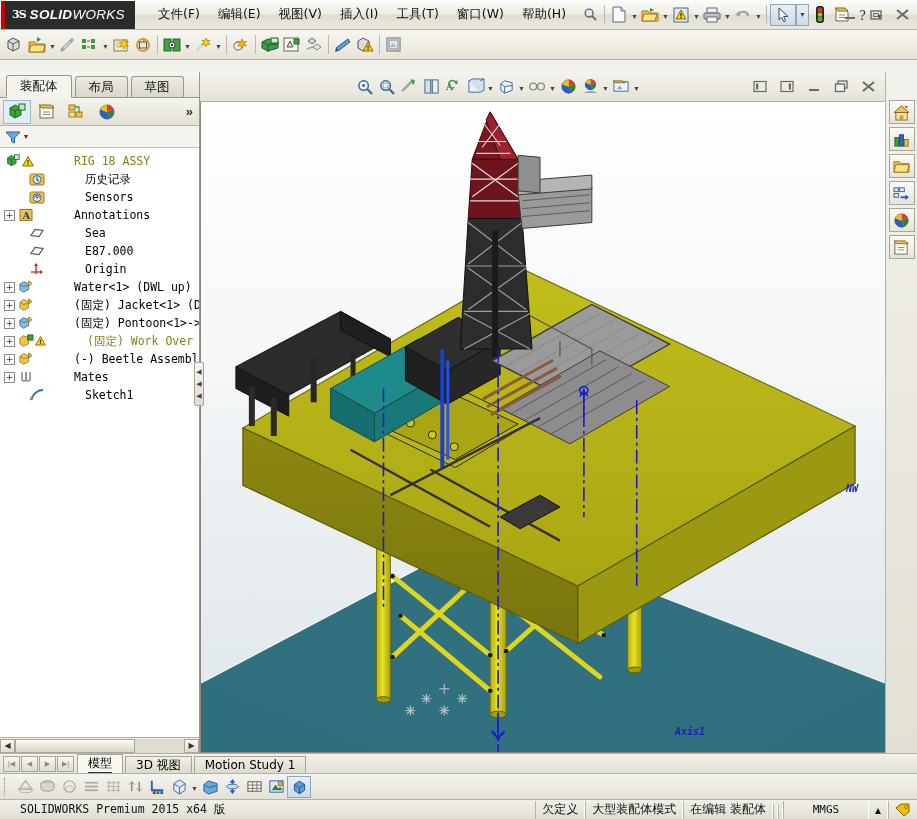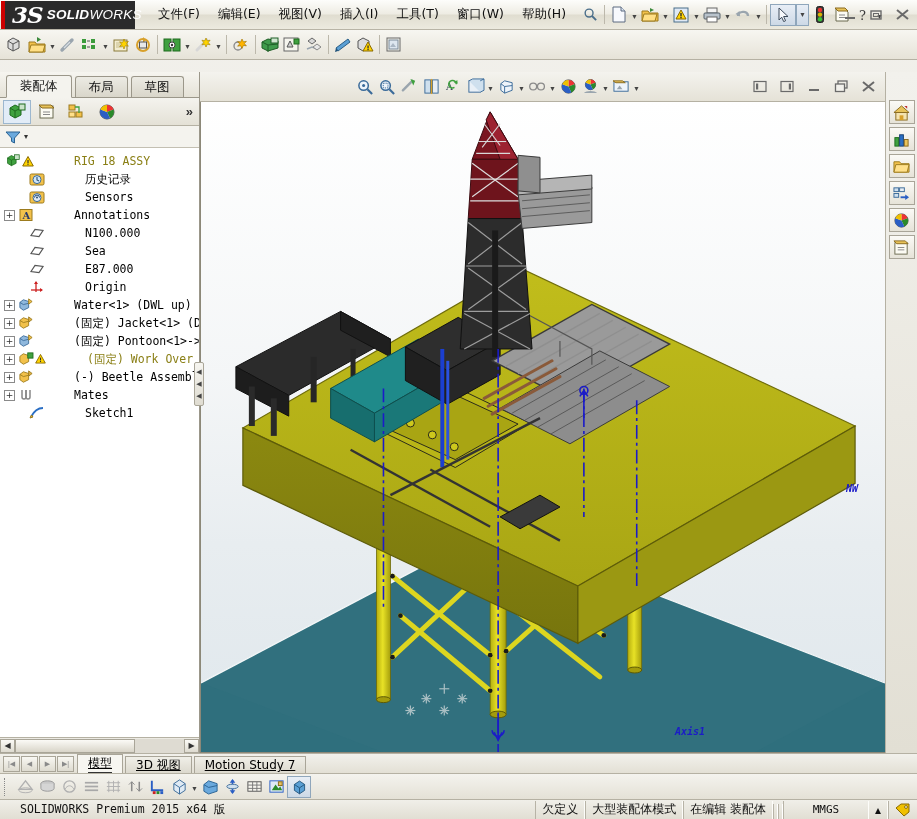--- a/index.html
+++ b/index.html
@@ -28,21 +28,21 @@
   }
   .sw-logo {
     width: 134px; height: 28px; margin: 0 0 0 1px;
     background: #2b2b2b;
     display: flex; align-items: center;
     border-left: 4px solid #cc0000;
     position: relative;
   }
   .sw-logo .ds {
     color: #fff; font-family: "DejaVu Serif", serif;
-    font-style: italic; font-weight: bold; font-size: 23px;
+    font-weight: bold; font-size: 11px;
     margin-left: 7px; letter-spacing: -1px;
   }
   .sw-logo .sw-word {
     color: #fff; font-size: 13.5px; font-weight: bold;
     font-style: italic; letter-spacing: 0.3px; margin-left: 4px;
   }
   .sw-logo .sw-word i { font-weight: normal; font-style: italic; }
   .menubar { display: flex; align-items: center; margin-left: 14px; }
   .menubar .mi {
     padding: 3px 9px; font-size: 12.5px; color: #101010;
@@ -201,21 +201,20 @@
   .navbtn {
     width: 17px; height: 16px; display: flex; align-items: center; justify-content: center;
     background: linear-gradient(#f8f7f2,#dedbd0); border: 1px solid #a9a598;
     font-size: 7px; color: #8a8a8a; margin-right: 1px;
   }
   .btab {
     height: 17px; padding: 0 10px; display: flex; align-items: center;
     font-size: 12px; font-family: "DejaVu Sans", sans-serif;
     border: 1px solid #a9a598; border-bottom: none; margin-right: 2px;
     background: linear-gradient(#f0efe8,#dcd9ce);
-    text-decoration: underline;
   }
   .btab.active { background: #f7f6f1; height: 19px; }
   .btab.active span { border-bottom: 1px solid #333; }
 
   .statustoolbar {
     height: 26px; flex: 0 0 26px; display: flex; align-items: center;
     background: linear-gradient(#f4f3ee,#e4e1d6);
     border-top: 1px solid #b5b1a3; padding-left: 4px;
   }
   .statusbar {
@@ -584,29 +583,20 @@
             <span class="expander">+</span>
             <span class="ico">
               <svg width="16" height="14" viewBox="0 0 16 14">
                   <rect x="2" y="1.5" width="12" height="11" fill="#f2c14b" stroke="#9c7b1e"></rect>
                   <text x="4.4" y="10.5" font-family="DejaVu Serif" font-size="10" font-weight="bold" fill="#2a3a6a">A</text>
                 </svg>
             </span>
             <span class="lbl">Annotations</span>
           </div>
 
-          <div class="trow indent1">
-            <span class="nospace"></span>
-            <span class="ico">
-              <svg width="16" height="14" viewBox="0 0 16 14">
-                  <path d="M2 9.5L6 3.5l8 1-4 6z" fill="none" stroke="#555" stroke-width="1.2"></path>
-                </svg>
-            </span>
-            <span class="lbl">N100.000</span>
-          </div>
 
           <div class="trow indent1">
             <span class="nospace"></span>
             <span class="ico">
               <svg width="16" height="14" viewBox="0 0 16 14">
                   <path d="M2 9.5L6 3.5l8 1-4 6z" fill="none" stroke="#555" stroke-width="1.2"></path>
                 </svg>
             </span>
             <span class="lbl">Sea</span>
           </div>
@@ -1169,21 +1159,21 @@
       <div class="navbtn">▶</div>
       <div class="navbtn">▶|</div>
     </div>
     <div class="btab active">
         <span>模型</span>
       </div>
     <div class="btab">
         <span>3D 视图</span>
       </div>
     <div class="btab">
-        <span>Motion Study 7</span>
+        <span>Motion Study 1</span>
       </div>
   </div>
 
   <div class="statustoolbar">
     <div style="width:7px;height:18px;border-left:1px dotted #888;margin-right:3px;"></div>
     <div class="ti">
       <svg width="19" height="17" viewBox="0 0 20 18">
           <path d="M3 12 L10 3 L17 12 z" fill="none" stroke="#b0b0b0" stroke-width="1.4"></path>
           <ellipse cx="10" cy="13" rx="7" ry="2.6" fill="none" stroke="#b0b0b0"></ellipse>
         </svg>

